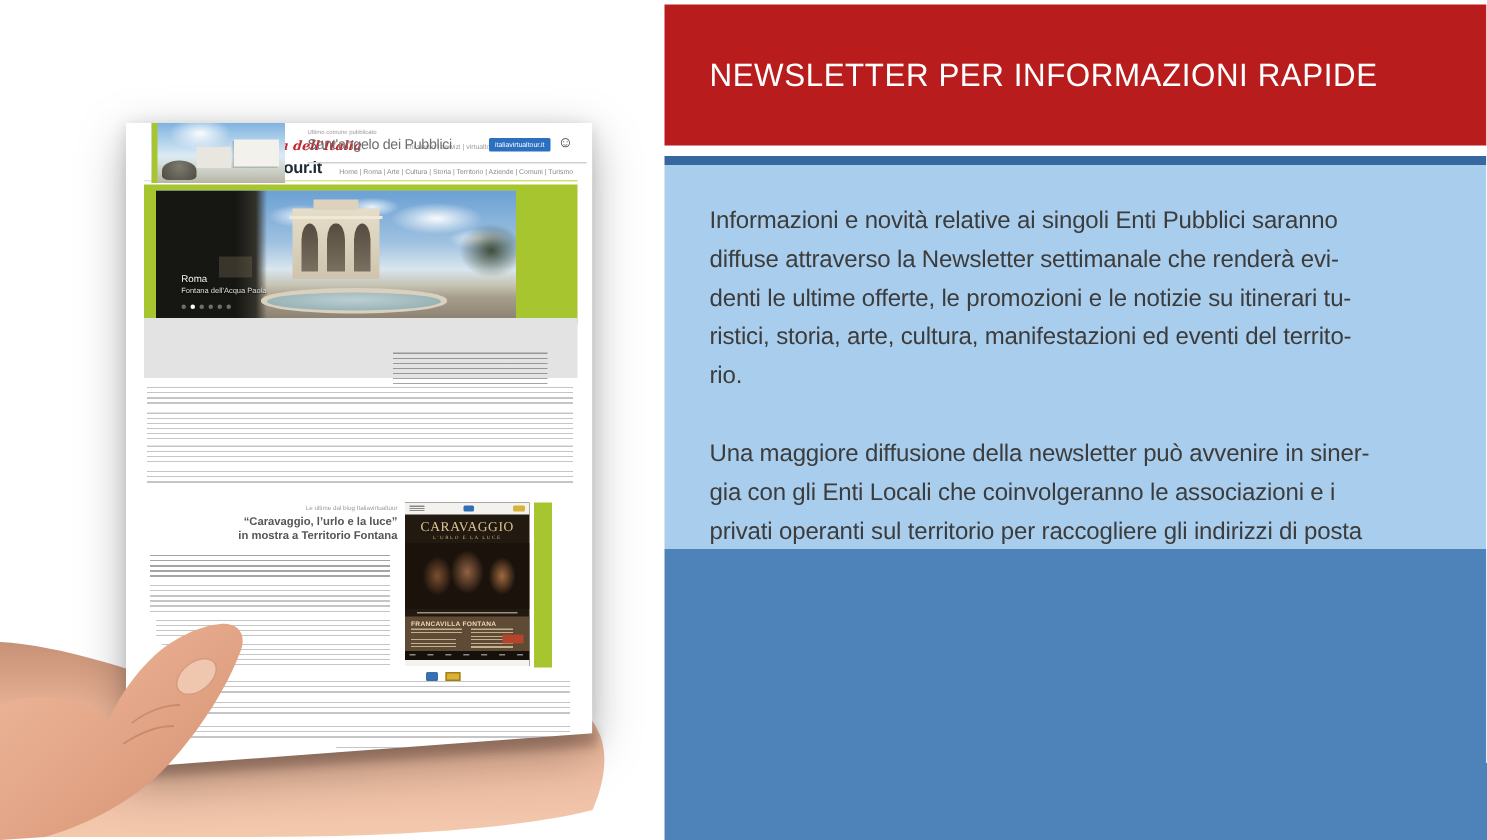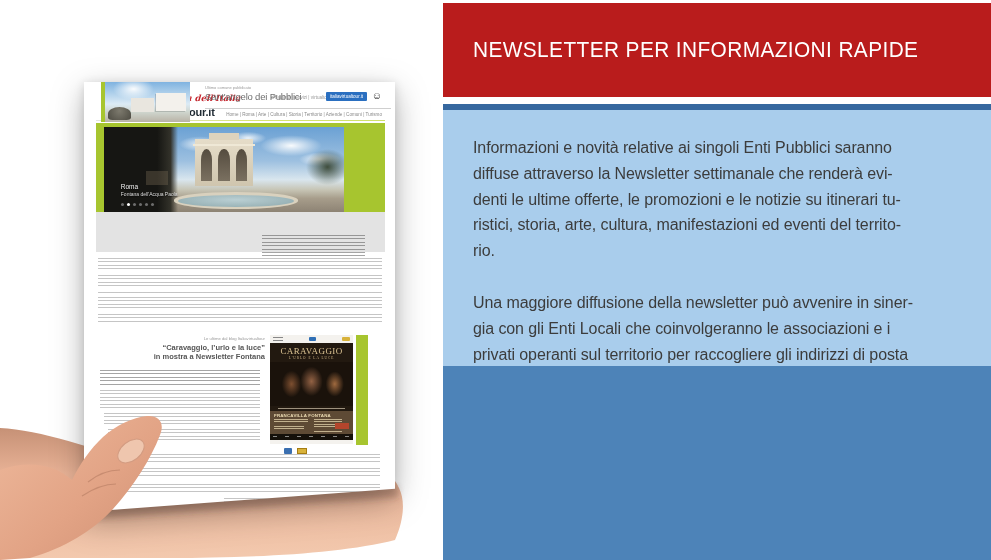--- a/index.html
+++ b/index.html
@@ -229,21 +229,21 @@
       <div class="c-title">Sant'angelo dei Pubblici</div>
       <div class="c-rule"></div>
       <div class="sim" style="left:178px;top:153px;width:103px;height:21px;"></div>
       <div class="sim light" style="left:14px;top:176px;width:284px;height:13px;"></div>
       <div class="sim light" style="left:14px;top:193px;width:284px;height:18px;"></div>
       <div class="sim light" style="left:14px;top:215px;width:284px;height:13px;"></div>
       <div class="sim light" style="left:14px;top:232px;width:284px;height:10px;"></div>
 
       <div class="blog-label">Le ultime dal blog Italiavirtualtour</div>
       <div class="blog-title">“Caravaggio, l’urlo e la luce”
-in mostra a Newsletter Fontana</div>
+in mostra a Territorio Fontana</div>
       <div class="sim" style="left:16px;top:288px;width:160px;height:16px;"></div>
       <div class="sim light" style="left:16px;top:308px;width:160px;height:19px;"></div>
       <div class="sim light" style="left:20px;top:331px;width:156px;height:12px;"></div>
       <div class="sim light" style="left:24px;top:347px;width:152px;height:15px;"></div>
 
       <div class="poster">
         <div class="po-top">
           <i class="l1"></i>
             <i class="l2"></i>
             <i class="l3"></i>

